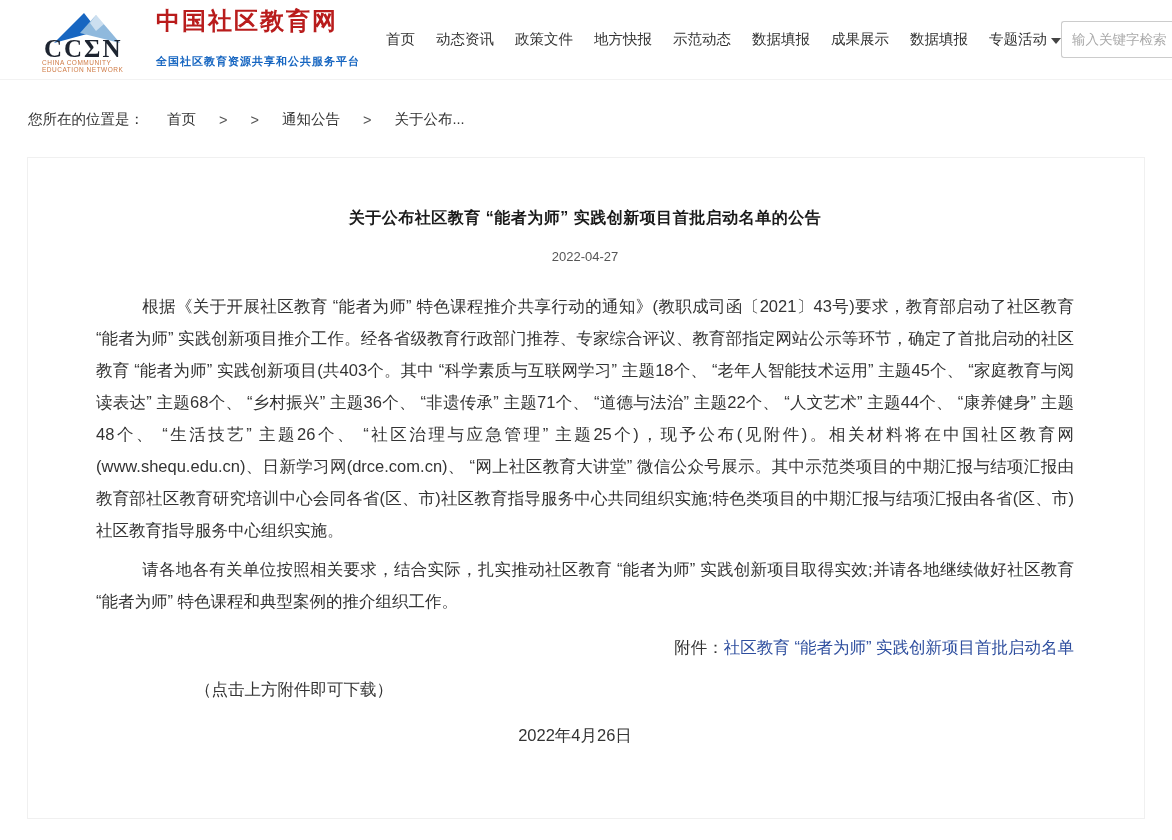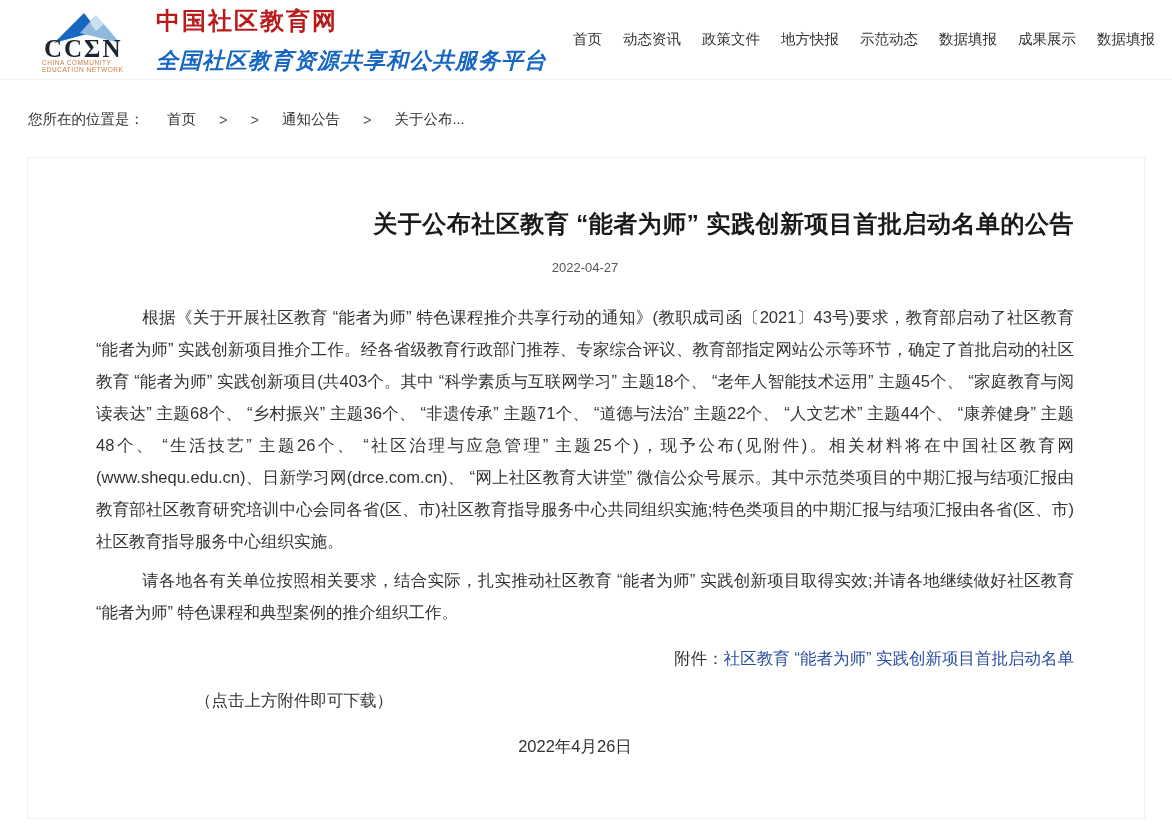--- a/index.html
+++ b/index.html
@@ -36,22 +36,22 @@
     position: absolute; left: 4px; top: 50px;
     font-size: 6.5px; line-height: 7px; color: #cf7b46;
     letter-spacing: .5px; white-space: nowrap;
   }
   .site-title-block { margin-left: 14px; }
   .site-title {
     color: #b91c1c; font-weight: bold; font-size: 24px;
     letter-spacing: 2px; line-height: 30px;
   }
   .site-subtitle {
-    color: #1766c1; font-weight: bold; font-size: 22px;
-    letter-spacing: 1px; line-height: 24px; margin-top: 13px; font-style: italic;
+    color: #1766c1; font-weight: bold; font-size: 11px;
+    letter-spacing: 1px; line-height: 24px; margin-top: 13px;
   }
 
   .nav { display: flex; align-items: center; margin-left: 26px; gap: 21px; white-space: nowrap; }
   .nav-item {
     font-size: 14.5px; color: #333; text-decoration: none; cursor: pointer;
     display: inline-flex; align-items: center; gap: 4px;
   }
   .caret {
     display: inline-block; width: 0; height: 0;
     border-left: 5px solid transparent; border-right: 5px solid transparent;
@@ -77,21 +77,21 @@
   .crumb-sep { color: #555; }
 
   
   .article-box {
     margin: 28px 27px 0 27px;
     border: 1px solid #f0f0f0;
     min-height: 662px;
     padding: 50px 70px 30px 68px;
   }
   .article-title {
-    text-align: right; font-size: 24px; font-weight: bold; color: #1a1a1a;
+    text-align: center; font-size: 16px; font-weight: bold; color: #1a1a1a;
     letter-spacing: .5px;
   }
   .article-date {
     text-align: center; font-size: 13px; color: #555; margin-top: 20px;
   }
   .article-body { margin-top: 26px; }
   .article-body p {
     font-size: 16.5px; line-height: 32px; color: #333;
     text-align: justify; text-indent: 2.8em; margin-bottom: 7px;
   }

